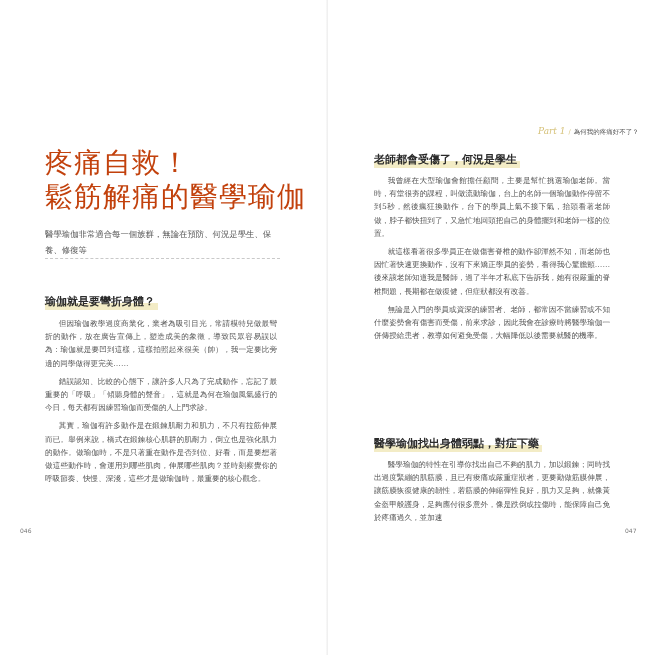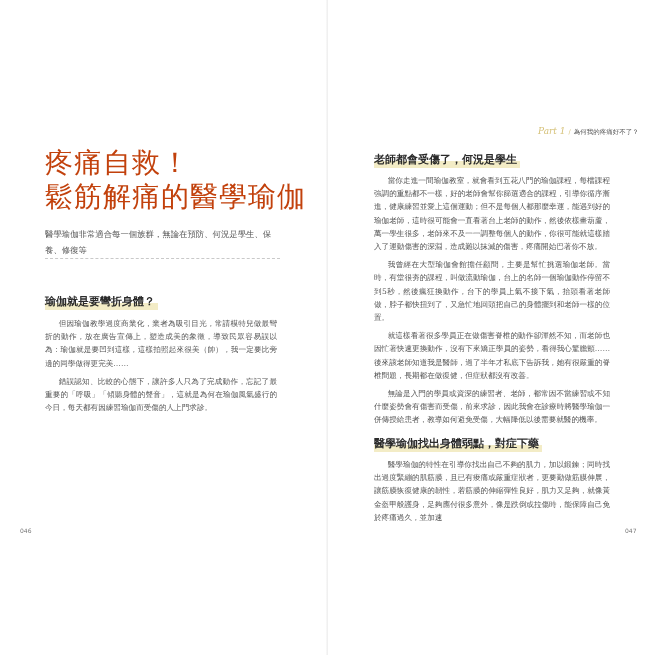--- a/index.html
+++ b/index.html
@@ -38,36 +38,36 @@
     <div>疼痛自救！</div>
     <div>鬆筋解痛的醫學瑜伽</div>
   </div>
   <div class="intro">
     <div class="dash">醫學瑜伽非常適合每一個族群，無論在預防、何況是學生、保養、修復等</div>
   </div>
   <div class="heading" style="left:45px; top:294px;">瑜伽就是要彎折身體？</div>
   <div class="body-text" style="left:45px; top:317px; width:232px;">
     <p>但因瑜伽教學過度商業化，業者為吸引目光，常請模特兒做最彎折的動作，放在廣告宣傳上，塑造成美的象徵，導致民眾容易誤以為：瑜伽就是要凹到這樣，這樣拍照起來很美（帥），我一定要比旁邊的同學做得更完美……</p>
     <p>錯誤認知、比較的心態下，讓許多人只為了完成動作，忘記了最重要的「呼吸」「傾聽身體的聲音」，這就是為何在瑜伽風氣盛行的今日，每天都有因練習瑜伽而受傷的人上門求診。</p>
+    <p>其實，瑜伽有許多動作是在鍛鍊肌耐力和肌力，不只有拉筋伸展而已。舉例來說，橋式在鍛鍊核心肌群的肌耐力，倒立也是強化肌力的動作。做瑜伽時，不是只著重在動作是否到位、好看，而是要想著做這些動作時，會運用到哪些肌肉，伸展哪些肌肉？並時刻察覺你的呼吸節奏、快慢、深淺，這些才是做瑜伽時，最重要的核心觀念。</p>
   </div>
   <div class="folio" style="left:20px; top:527px;">046</div>
 </div>
 
 <div class="gutter"></div>
 
 <div class="page page-right">
 </div>
 
 <div class="running">
   <span class="part">Part 1</span><span class="slash">/</span><span>為何我的疼痛好不了？</span>
 </div>
 
 <div class="heading" style="left:374px; top:152px;text-align:right;">老師都會受傷了，何況是學生</div>
 <div class="body-text" style="left:374px; top:174px; width:236px;">
-  <p>當你走進一間瑜伽教室，就會看到五花八門的瑜伽課程，每檔課程強調的重點都不一樣，好的老師會幫你篩選適合的課程，引導你循序漸進，健康練習並愛上這個運動；但不是每個人都那麼幸運，能遇到好的瑜伽老師，這時很可能會一直看著台上老師的動作，然後依樣畫葫蘆，萬一學生很多，老師來不及一一調整每個人的動作，你很可能就這樣踏入了運動傷害的深淵，造成難以抹滅的傷害，疼痛開始巴著你不放。</p>
   <p>我曾經在大型瑜伽會館擔任顧問，主要是幫忙挑選瑜伽老師。當時，有堂很夯的課程，叫做流動瑜伽，台上的名師一個瑜伽動作停留不到5秒，然後瘋狂換動作，台下的學員上氣不接下氣，抬頭看著老師做，脖子都快扭到了，又急忙地回頭把自己的身體擺到和老師一樣的位置。</p>
   <p>就這樣看著很多學員正在做傷害脊椎的動作卻渾然不知，而老師也因忙著快速更換動作，沒有下來矯正學員的姿勢，看得我心驚膽顫……後來該老師知道我是醫師，過了半年才私底下告訴我，她有很嚴重的脊椎問題，長期都在做復健，但症狀都沒有改善。</p>
   <p>無論是入門的學員或資深的練習者、老師，都常因不當練習或不知什麼姿勢會有傷害而受傷，前來求診，因此我會在診療時將醫學瑜伽一併傳授給患者，教導如何避免受傷，大幅降低以後需要就醫的機率。</p>
 </div>
 
 <div class="heading" style="left:374px; top:436px;">醫學瑜伽找出身體弱點，對症下藥</div>
 <div class="body-text" style="left:374px; top:458px; width:236px;">
   <p>醫學瑜伽的特性在引導你找出自己不夠的肌力，加以鍛鍊；同時找出過度緊繃的肌筋膜，且已有痠痛或嚴重症狀者，更要勤做筋膜伸展，讓筋膜恢復健康的韌性，若筋膜的伸縮彈性良好，肌力又足夠，就像黃金盔甲般護身，足夠應付很多意外，像是跌倒或拉傷時，能保障自己免於疼痛過久，並加速</p>
 </div>
 

